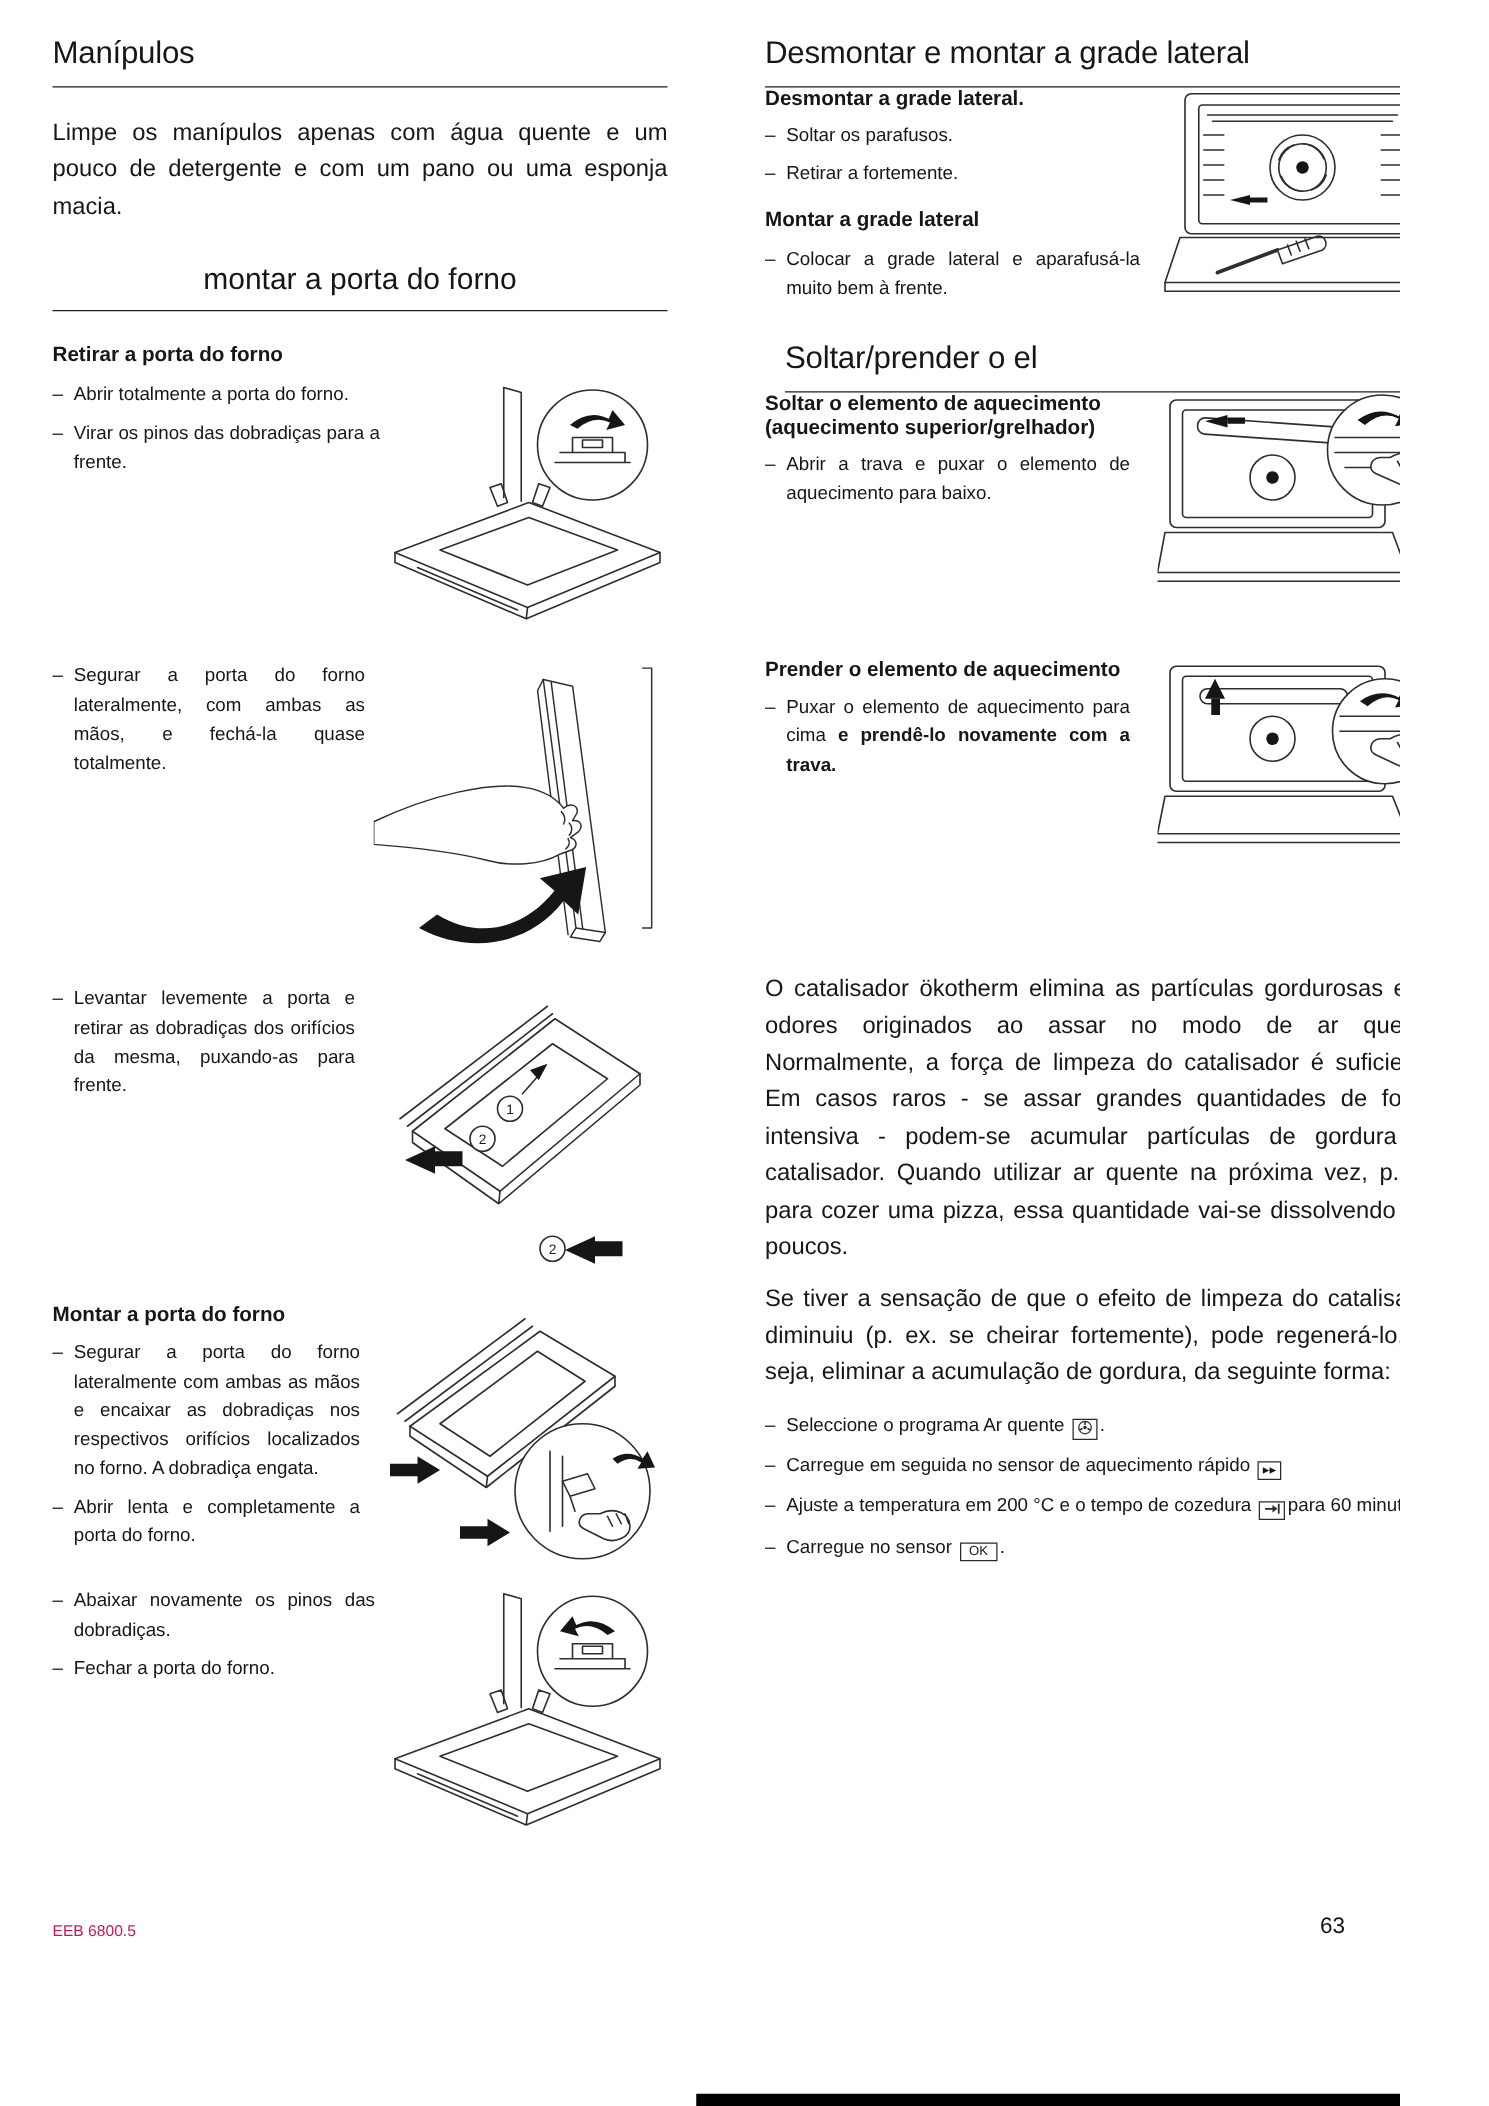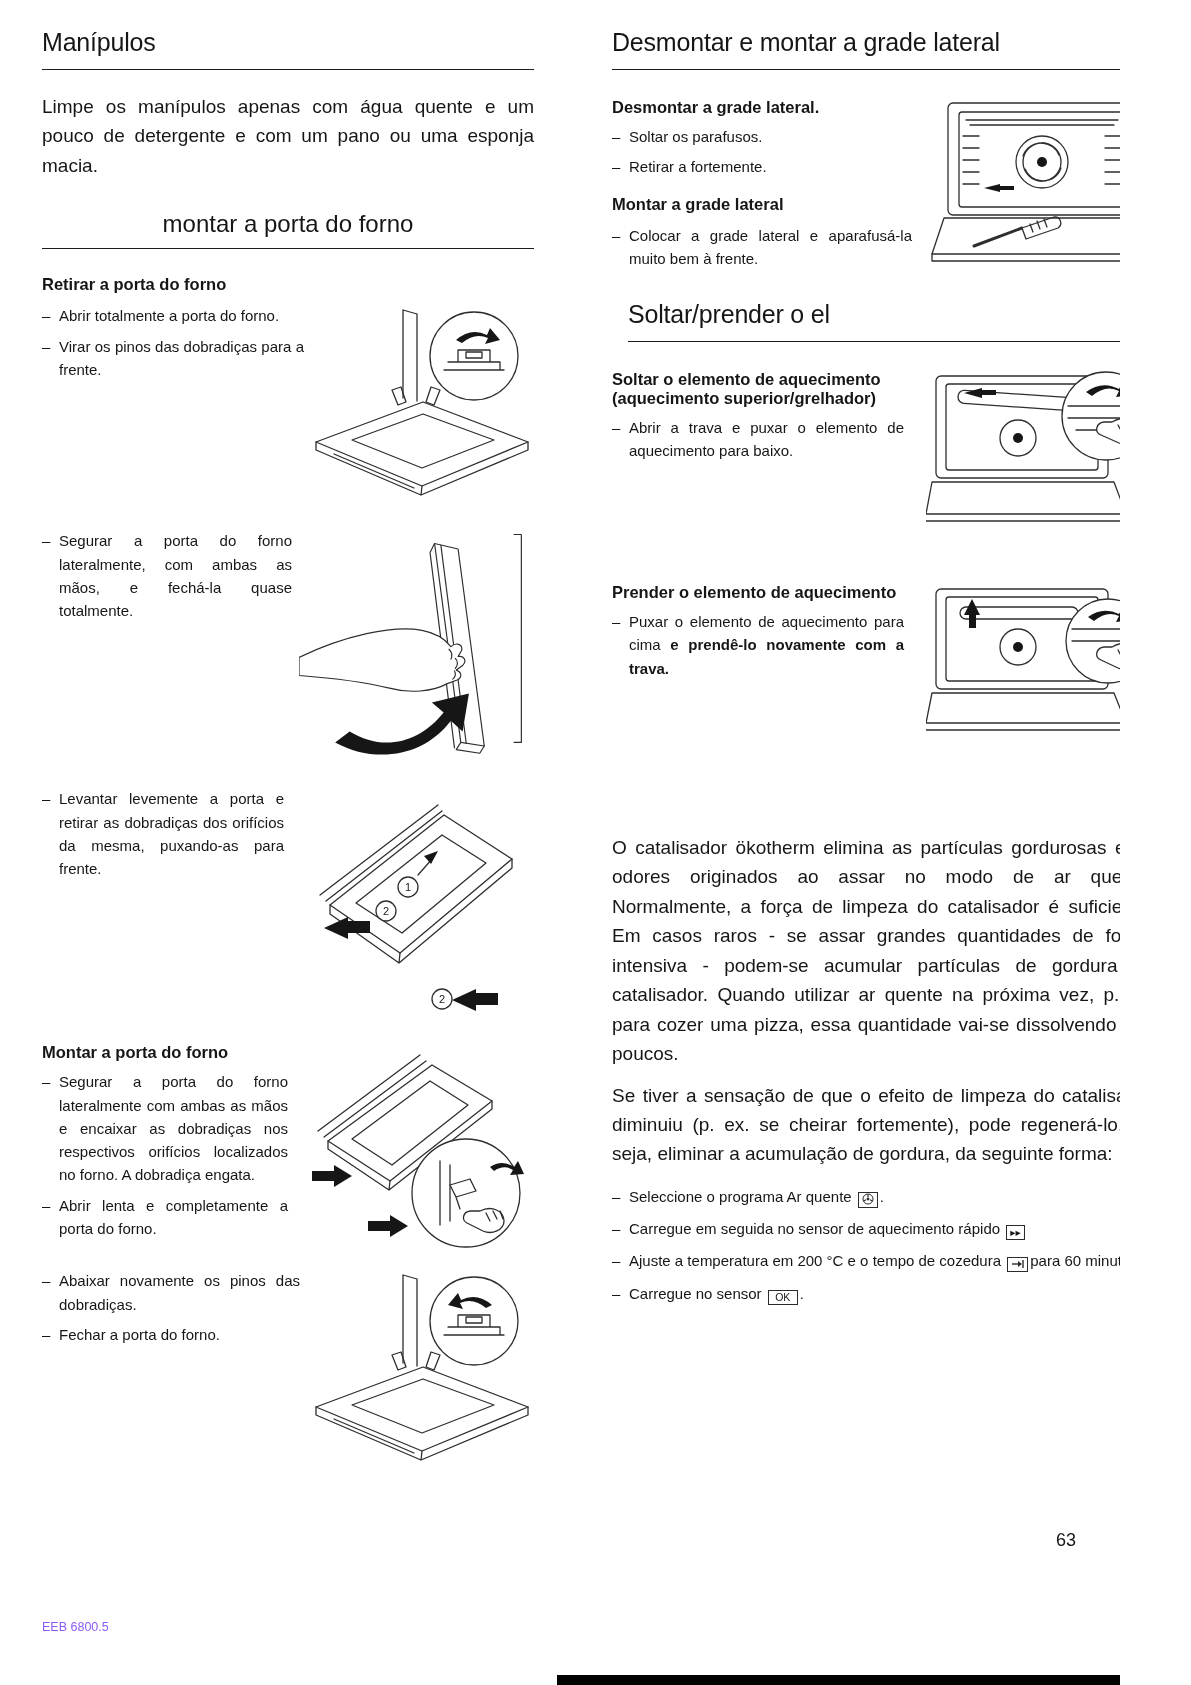--- a/index.html
+++ b/index.html
@@ -21,38 +21,38 @@
   .li { display:flex; font-size:15px; line-height:1.55; margin:0 0 7px; }
   .li .dash { flex:0 0 17px; }
   .li .li-body { flex:1; text-align:justify; }
   .li .li-body b { font-weight:700; }
 
   .row { display:flex; align-items:flex-start; justify-content:space-between; }
   .row .txt { }
   .w262{width:262px;} .w250{width:250px;} .w242{width:242px;} .w246{width:246px;} .w258{width:258px;}
   .w300{width:300px;} .w292{width:292px;}
 
-  .mt14{margin-top:14px;} .mt12{margin-top:12px;} .mt20{margin-top:20px;margin-left:16px;} .mt28{margin-top:28px;}
+  .mt14{margin-top:14px;} .mt12{margin-top:12px;} .mt20{margin-top:20px;margin-left:16px;} .mt28{}
   .mt45{margin-top:45px;} .mt8{margin-top:8px;} .mt90{margin-top:95px;}
 
   svg.illus { display:block; flex:0 0 auto; }
   svg .ln { stroke:#2e2e2e; stroke-width:1.3; fill:none; stroke-linejoin:round; stroke-linecap:round; }
   svg .ln3 { stroke:#2e2e2e; stroke-width:3; fill:none; stroke-linecap:round; }
   svg .wh { fill:#fff; stroke:#2e2e2e; stroke-width:1.3; stroke-linejoin:round; }
   svg .bk { fill:#161616; stroke:none; }
   svg text { font-family:"Liberation Sans",sans-serif; font-size:11px; fill:#1c1c1c; }
 
   .sym { display:inline-block; border:1.2px solid #2b2b2b; font-size:10.5px; line-height:13px;
          padding:0 3px; vertical-align:-2px; margin:0 2px; min-width:16px; text-align:center; }
   .sym svg { display:inline-block; vertical-align:-1px; }
 
   .steps { margin-top:16px; }
   .steps .li { margin-bottom:9px; }
 
-  .footer-left { position:absolute; left:42px; top:1620px; font-size:12.5px; color:#8b5cf6; }
+  .footer-left { position:absolute; left:42px; top:1538px; font-size:12.5px; color:#be185d; }
   .footer-page { position:absolute; right:44px; top:1530px; font-size:18px; color:#161616; }
   .bottom-bar { position:absolute; left:557px; bottom:0; width:634px; height:10px; background:#000; }
 </style>
 </head>
 <body>
 
 <div class="page">
 
   <div class="col left">
 

